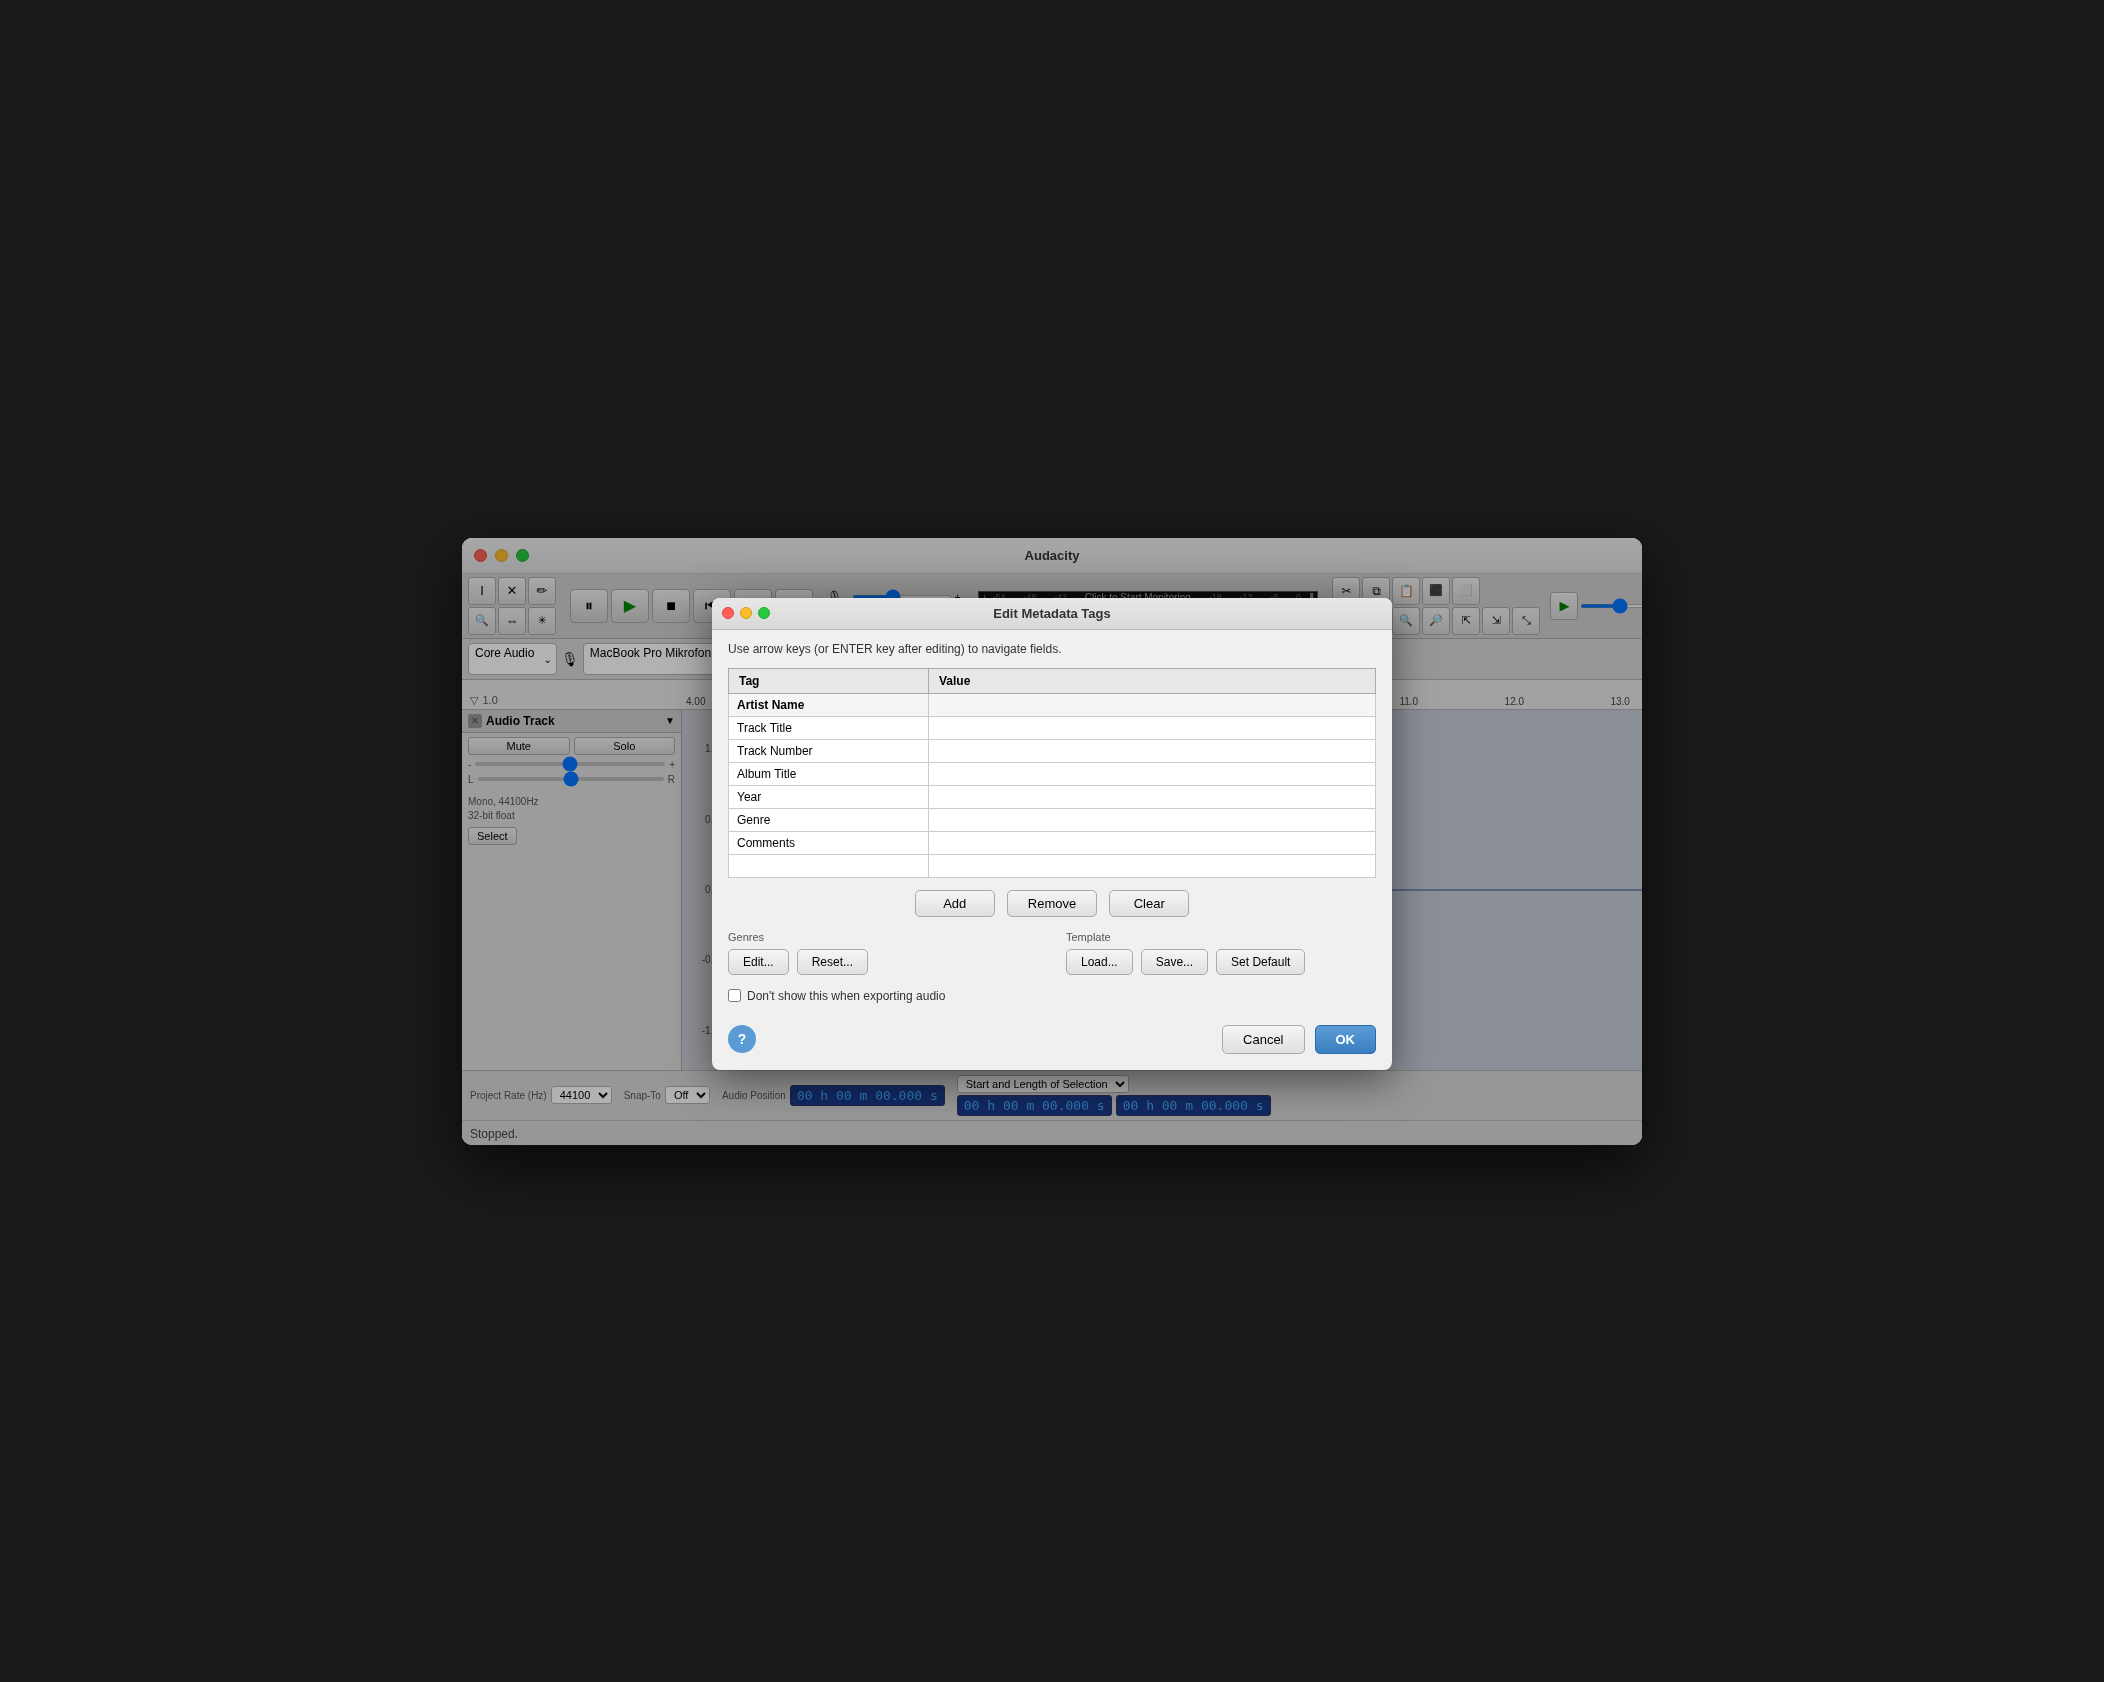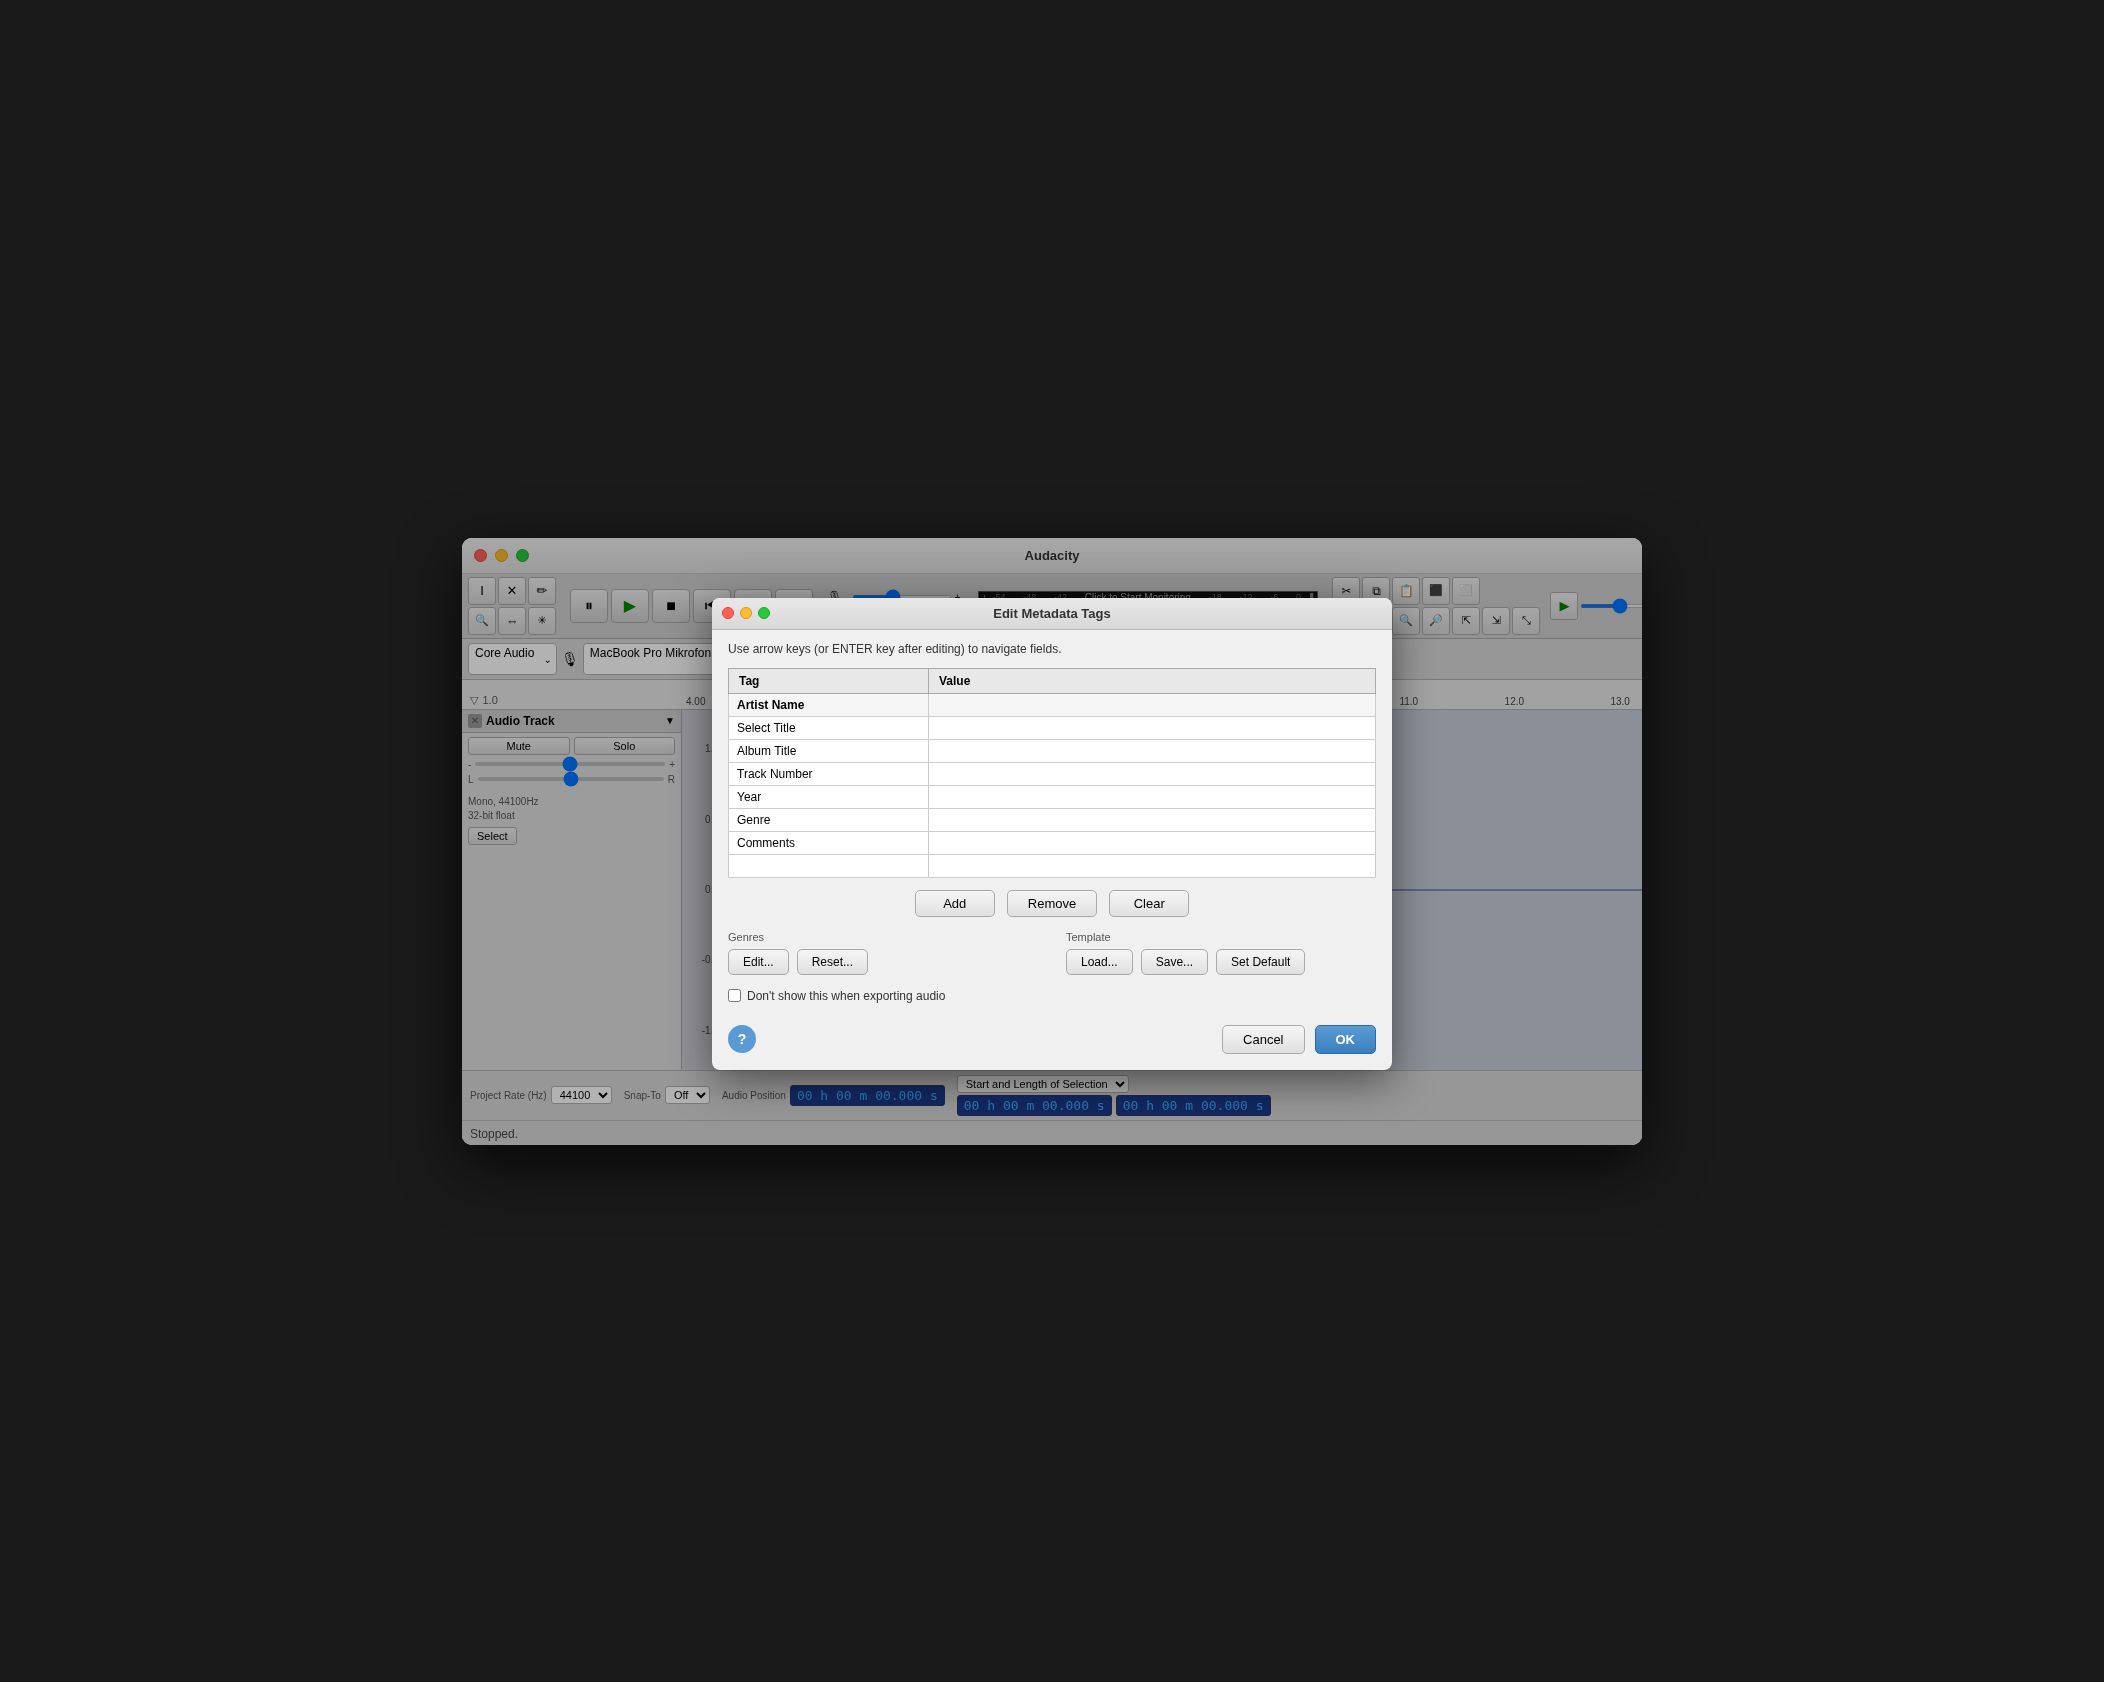--- a/index.html
+++ b/index.html
@@ -714,29 +714,29 @@
               <th class="tag-col">Tag</th>
               <th class="val-col">Value</th>
             </tr>
           </thead>
           <tbody>
             <tr>
               <td class="tag-col">Artist Name</td>
               <td class="val-col"><input class="meta-input" type="text" value="" style=""></td>
             </tr>
             <tr>
-              <td class="tag-col">Select Title</td>
+              <td class="tag-col">Track Title</td>
+              <td class="val-col"><input class="meta-input" type="text" value="" style=""></td>
+            </tr>
+            <tr>
+              <td class="tag-col">Track Number</td>
               <td class="val-col"><input class="meta-input" type="text" value="" style=""></td>
             </tr>
             <tr>
               <td class="tag-col">Album Title</td>
-              <td class="val-col"><input class="meta-input" type="text" value="" style=""></td>
-            </tr>
-            <tr>
-              <td class="tag-col">Track Number</td>
               <td class="val-col"><input class="meta-input" type="text" value="" style=""></td>
             </tr>
             <tr>
               <td class="tag-col">Year</td>
               <td class="val-col"><input class="meta-input" type="text" value="" style=""></td>
             </tr>
             <tr>
               <td class="tag-col">Genre</td>
               <td class="val-col"><input class="meta-input" type="text" value="" style=""></td>
             </tr>

